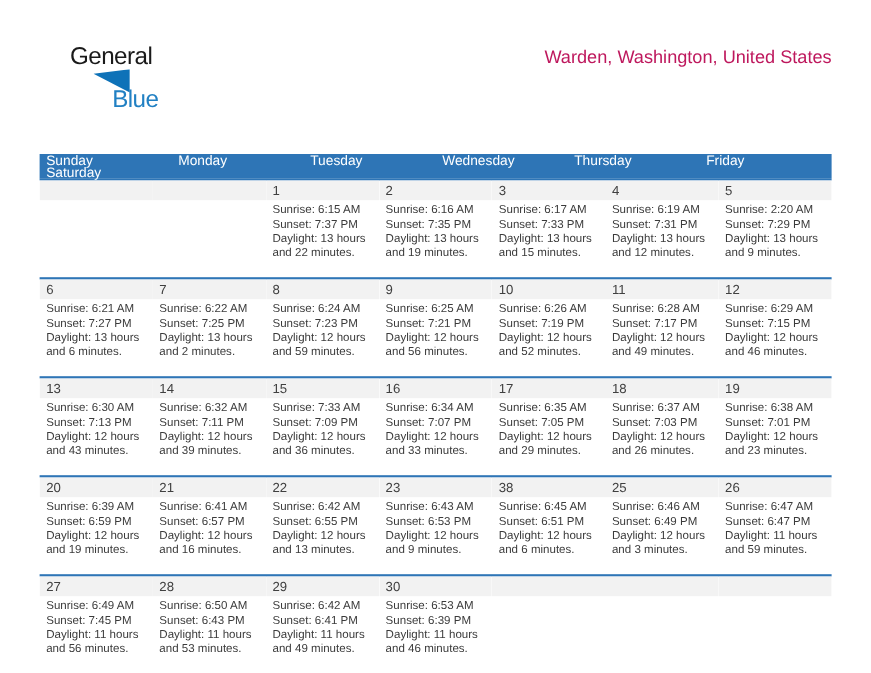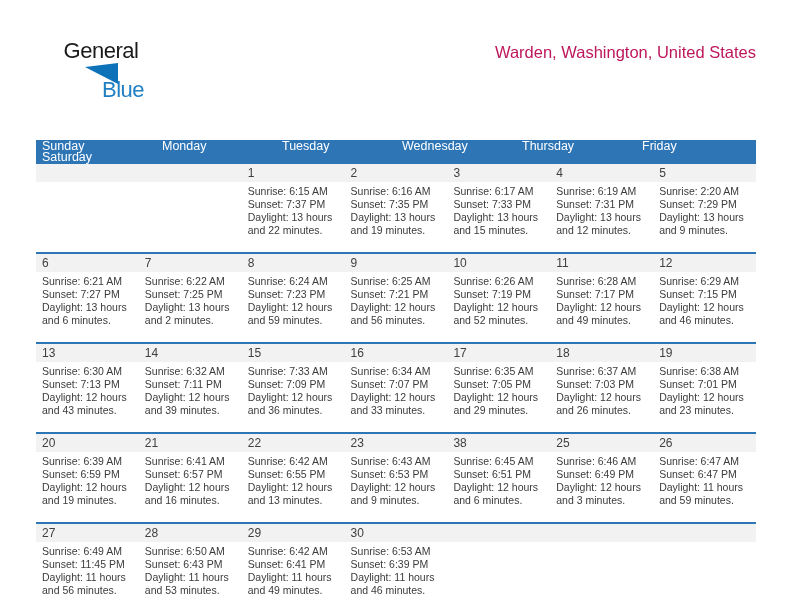--- a/index.html
+++ b/index.html
@@ -328,21 +328,21 @@
               <div class="line">Daylight: 11 hours</div>
               <div class="line">and 59 minutes.</div>
             </div>
           </div>
         </div>
         <div class="week-row">
           <div class="cell">
             <div class="daynum">27</div>
             <div class="details">
               <div class="line">Sunrise: 6:49 AM</div>
-              <div class="line">Sunset: 11:45 PM</div>
+              <div class="line">Sunset: 7:45 PM</div>
               <div class="line">Daylight: 11 hours</div>
               <div class="line">and 56 minutes.</div>
             </div>
           </div>
           <div class="cell">
             <div class="daynum">28</div>
             <div class="details">
               <div class="line">Sunrise: 6:50 AM</div>
               <div class="line">Sunset: 6:43 PM</div>
               <div class="line">Daylight: 11 hours</div>

